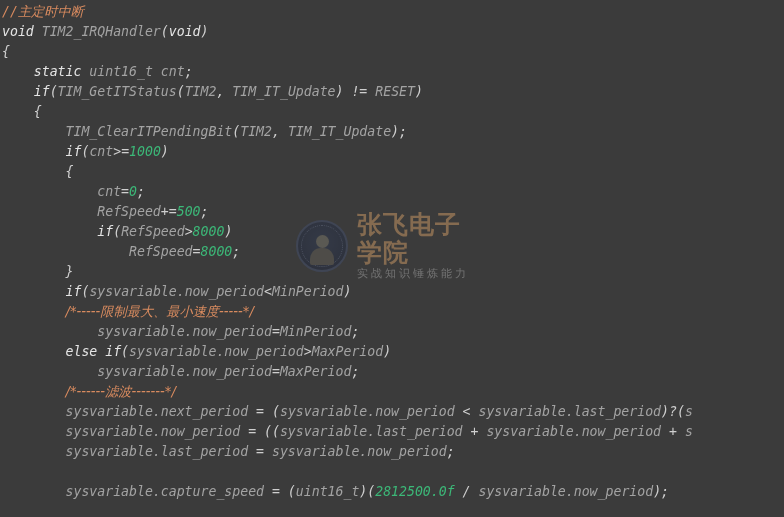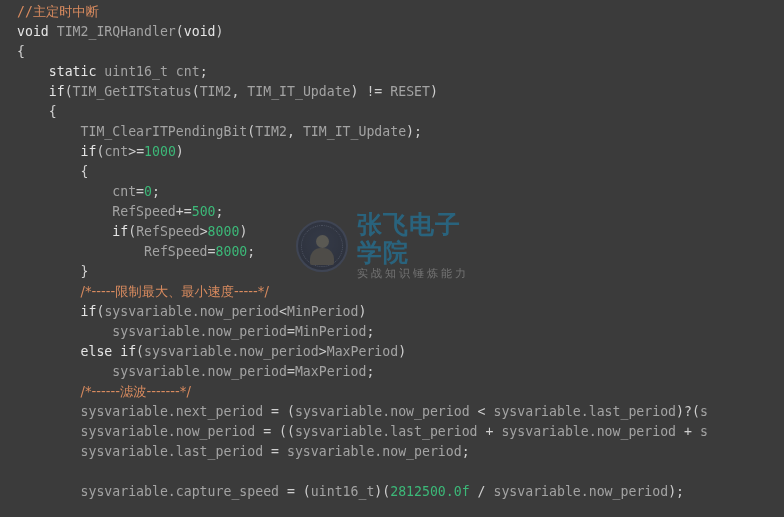--- a/index.html
+++ b/index.html
@@ -22,21 +22,22 @@
     position: absolute;
     left: 0;
     top: 2px;
     width: 784px;
   }
   .line {
     white-space: pre;
     height: 20px;
     line-height: 20px;
     overflow: hidden;
-    padding-left: 17px;
+    padding-left: 2px;
+    font-style: italic;
   }
   
   .kw      { color: #e5e5e5; }   
   .id      { color: #a3a3a3; }   
   .punct   { color: #cfcfcf; }   
   .num     { color: #3cb878; }
   .cmt     { color: #d98b5f; }   
   .cn      { font-family: "DejaVu Sans", "Liberation Sans", sans-serif; }
 
   
@@ -96,21 +97,21 @@
   #wm-text {
     margin-left: 9px;
     display: flex;
     flex-direction: column;
     justify-content: center;
   }
   #wm-title {
     font-family: "DejaVu Sans", "Liberation Sans", sans-serif;
     font-size: 25px;
     font-weight: bold;
-    color: #0ea5e9;
+    color: #fdba74;
     letter-spacing: 1px;
     line-height: 28px;
   }
   #wm-sub {
     font-family: "DejaVu Sans", "Liberation Sans", sans-serif;
     font-size: 11px;
     color: #c9c9c9;
     letter-spacing: 3px;
     line-height: 14px;
   }
@@ -144,23 +145,23 @@
     <div class="line"><span class="punct">            </span><span class="id">cnt</span><span class="punct">=</span><span class="num">0</span><span class="punct">;</span></div>
 
     <div class="line"><span class="punct">            </span><span class="id">RefSpeed</span><span class="punct">+=</span><span class="num">500</span><span class="punct">;</span></div>
 
     <div class="line"><span class="punct">            </span><span class="kw">if</span><span class="punct">(</span><span class="id">RefSpeed</span><span class="punct">&gt;</span><span class="num">8000</span><span class="punct">)</span></div>
 
     <div class="line"><span class="punct">                </span><span class="id">RefSpeed</span><span class="punct">=</span><span class="num">8000</span><span class="punct">;</span></div>
 
     <div class="line"><span class="punct">        }</span></div>
 
+    <div class="line"><span class="punct">        </span><span class="kw">if</span><span class="punct">(</span><span class="id">sysvariable.now_period</span><span class="punct">&lt;</span><span class="id">MinPeriod</span><span class="punct">)</span></div>
+
     <div class="line"><span class="punct">        </span><span class="cmt cn"></span><span class="cmt cn">/*-----限制最大、最小速度-----*/</span></div>
-
-    <div class="line"><span class="punct">        </span><span class="kw">if</span><span class="punct">(</span><span class="id">sysvariable.now_period</span><span class="punct">&lt;</span><span class="id">MinPeriod</span><span class="punct">)</span></div>
 
     <div class="line"><span class="punct">            </span><span class="id">sysvariable.now_period</span><span class="punct">=</span><span class="id">MinPeriod</span><span class="punct">;</span></div>
 
     <div class="line"><span class="punct">        </span><span class="kw">else if</span><span class="punct">(</span><span class="id">sysvariable.now_period</span><span class="punct">&gt;</span><span class="id">MaxPeriod</span><span class="punct">)</span></div>
 
     <div class="line"><span class="punct">            </span><span class="id">sysvariable.now_period</span><span class="punct">=</span><span class="id">MaxPeriod</span><span class="punct">;</span></div>
 
     <div class="line"><span class="punct">        </span><span class="cmt cn">/*------滤波-------*/</span></div>
 
     <div class="line"><span class="punct">        </span><span class="id">sysvariable.next_period</span><span class="punct"> = </span><span class="punct">(</span><span class="id">sysvariable.now_period</span><span class="punct"> &lt; </span><span class="id">sysvariable.last_period</span><span class="punct">)?(</span><span class="id">s</span></div>

